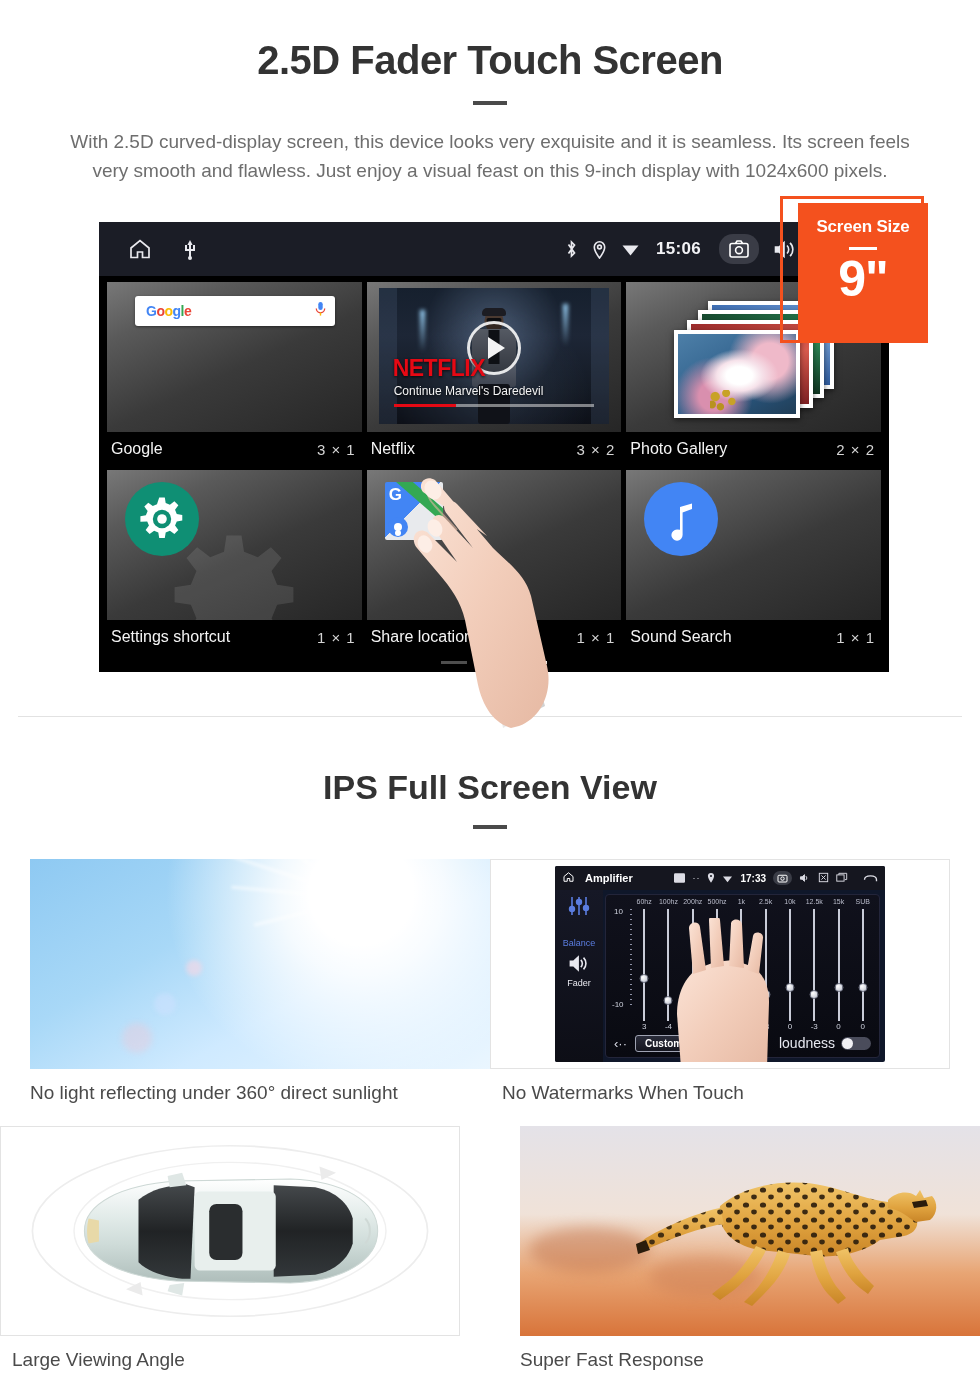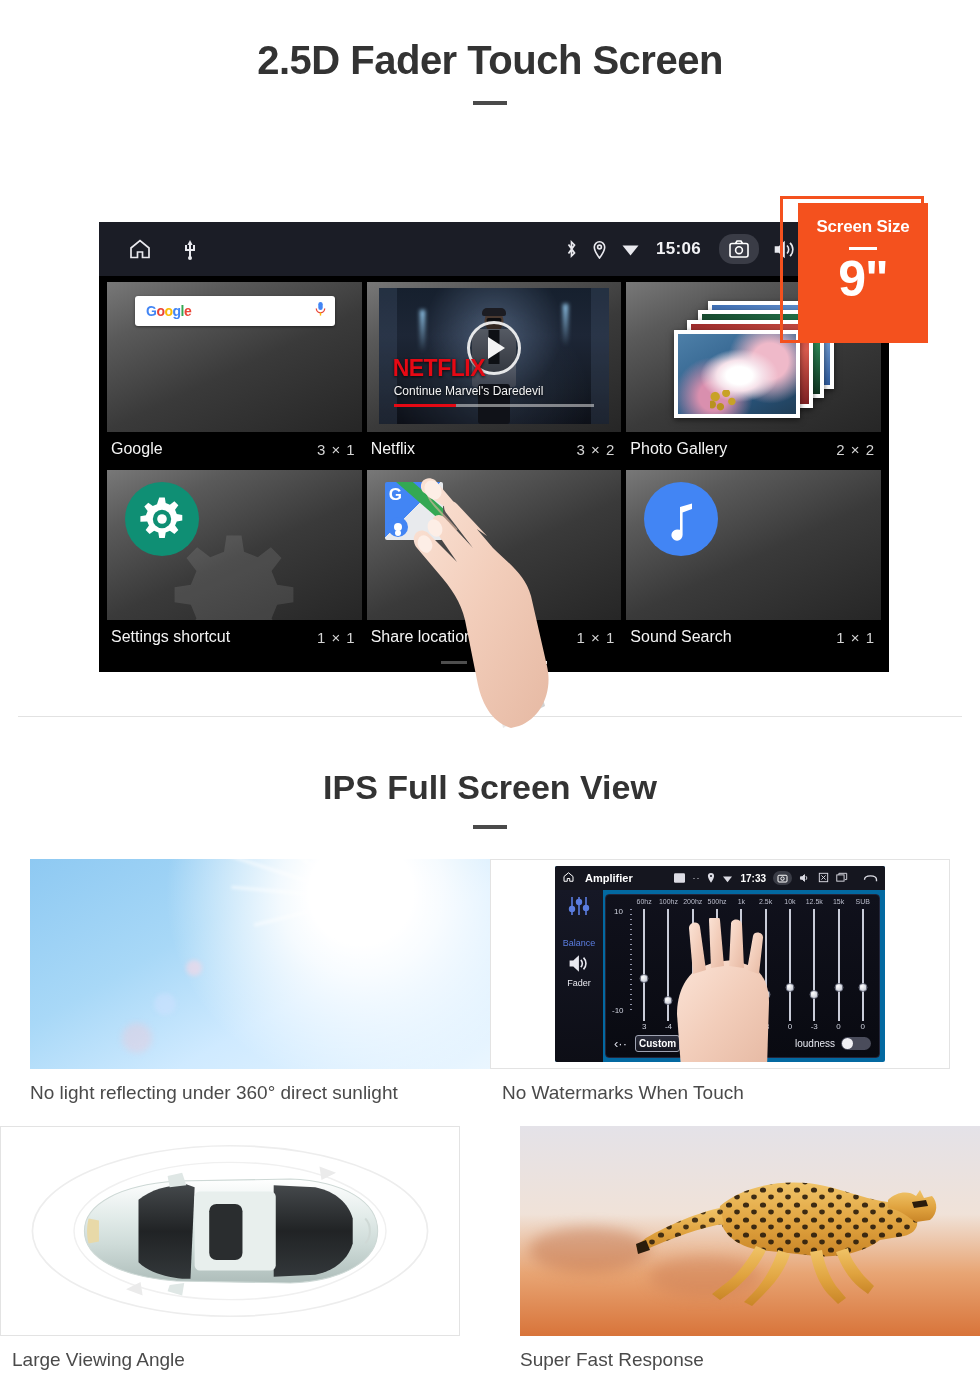--- a/index.html
+++ b/index.html
@@ -249,76 +249,77 @@
       radial-gradient(circle at 72% 16%, #ffffff 0 14%, rgba(255,255,255,.85) 22%, rgba(255,255,255,0) 52%),
       linear-gradient(150deg,#8ec9f2 0%, #a8d8f7 35%, #cfeaff 62%, #eaf6ff 100%);
       position:relative;
   }
   .ray { position:absolute; background: rgba(255,255,255,.55); transform-origin: 100% 50%; filter: blur(1.5px); }
   .flare { position:absolute; border-radius:50%; }
 
   
   .amp { width:100%; height:100%; background:#fff; display:flex; align-items:center; justify-content:center; }
   .amp-screen {
-    width: 330px; height: 196px; background:#0369a1; position:relative; overflow:hidden;
+    width: 330px; height: 196px; background:#0f172a; position:relative; overflow:hidden;
     border-radius: 2px;
   }
   .amp-top { height: 24px; background:#15161f; display:flex; align-items:center; padding: 0 7px; gap: 7px; }
   .amp-title { color:#fff; font-size:11px; font-weight:bold; margin-left: 3px; }
   .amp-icons { margin-left:auto; display:flex; align-items:center; gap:7px; color:#dcdce4; }
   .amp-time { color:#fff; font-size:10px; font-weight:bold; }
   .amp-camwrap { background:#3a3c46; border-radius:8px; padding:2px 4px; display:flex; }
   .amp-body { display:flex; height: 172px; }
   .amp-side { width: 48px; padding-top: 6px; display:flex; flex-direction:column; align-items:center;
     background: linear-gradient(180deg,#161826,#0d0e16); }
   .amp-side .lbl { font-size:9px; color:#5b7de0; margin-top:18px; }
   .amp-side .lbl2 { font-size:9px; color:#e8e8ef; margin-top:1px; }
   .amp-eq { flex:1; position:relative; margin:4px 5px 4px 2px;
             border:1px solid #23253a; border-radius:4px;
             background: linear-gradient(180deg,#10111c,#090a11); }
   .eq-freqs { display:flex; padding: 3px 4px 0 26px; }
   .eq-freqs div { flex:1; text-align:center; color:#b9bccb; font-size:7px; }
-  .eq-scale { position:absolute; left:8px; top:14px; bottom:46px; width:22px; }
+  .eq-scale { position:absolute; left:8px; top:14px; bottom:52px; width:22px; }
   .eq-scale .s10 { position:absolute; top:-2px; left:0; color:#cfd2de; font-size:8px; }
   .eq-scale .sm10 { position:absolute; bottom:-4px; left:-2px; color:#cfd2de; font-size:8px; }
   .eq-dots { position:absolute; left:16px; top:0; bottom:0; width:2px;
              background-image: repeating-linear-gradient(180deg,#8e92a6 0 1.5px, rgba(0,0,0,0) 1.5px 5px); }
   .eq-sliders { position:absolute; left:26px; right:4px; top:14px; bottom:36px; display:flex; }
   .eq-col { flex:1; position:relative; display:flex; justify-content:center; }
   .eq-track { width:2px; height:100%; background:#c9ccd8; }
   .eq-knob { position:absolute; width:9px;height:9px;border-radius:50%;
              background: radial-gradient(circle at 35% 32%, #ffffff, #b9bdca);
              border:1px solid #6e7282; left:50%; transform:translateX(-50%); }
   .eq-vals { position:absolute; left:26px; right:4px; bottom:26px; display:flex; }
   .eq-vals div { flex:1; text-align:center; color:#cdd0dc; font-size:8px; }
   .eq-foot { position:absolute; left:0; right:0; bottom:3px; height:22px;
              display:flex; align-items:center; padding: 0 8px; gap:8px; }
   .eq-back { color:#d8dae5; font-size:13px; }
   .eq-custom { border:1px solid #9fa3b2; border-radius:3px; color:#fff; font-size:10px;
-               padding: 2px 3px; background: linear-gradient(180deg,#2a2c3a,#15161f); font-weight:bold; }
-  .eq-loud { margin-left:auto; display:flex; align-items:center; gap:6px; color:#e6e8f0; font-size:10px; }
+               padding: 2px 9px; background: linear-gradient(180deg,#2a2c3a,#15161f); font-weight:bold; }
+  .eq-loud { margin-left:auto; display:flex; align-items:center; gap:6px; color:#e6e8f0; font-size:14px; }
   .eq-toggle { width:30px;height:13px;border-radius:7px;background:#4a4c5b; position:relative; }
   .eq-toggle::after{content:"";position:absolute;left:1px;top:1px;width:11px;height:11px;border-radius:50%;background:#f0f0f4}
   .amp-hand { position:absolute; left: 104px; top: 52px; width: 120px; height: 150px; }
 
   
   .cheetah { width:100%;height:100%; position:relative;
     background: linear-gradient(180deg,#e4e2e8 0%,#f0e2d8 42%,#e8a574 70%,#d8743a 100%); }
   .ch-haze { position:absolute; border-radius:50%; filter: blur(7px); }
 
   
   .carwrap { width:100%; height:100%; display:flex; align-items:center; justify-content:center; background:#fff; }
 </style>
 </head>
 <body>
 
 <div id="section-curved">
 
   <div class="page-title">2.5D Fader Touch Screen</div>
   <div class="title-rule"></div>
+  <div class="page-sub">With 2.5D curved-display screen, this device looks very exquisite and it is seamless. Its screen feels very smooth and flawless. Just enjoy a visual feast on this 9-inch display with 1024x600 pixels.</div>
 
   <div class="device">
 
     <div class="statusbar">
       <div class="sb-left">
         <span class="sb-ico">
           <svg width="26" height="24" viewBox="0 0 24 24" fill="none" stroke="#e9e9ee" stroke-width="1.7">
             <path d="M3 11 L12 3.5 L21 11 V20.5 H14.5 V15 H9.5 V20.5 H3 Z"></path>
           </svg>
         </span>

